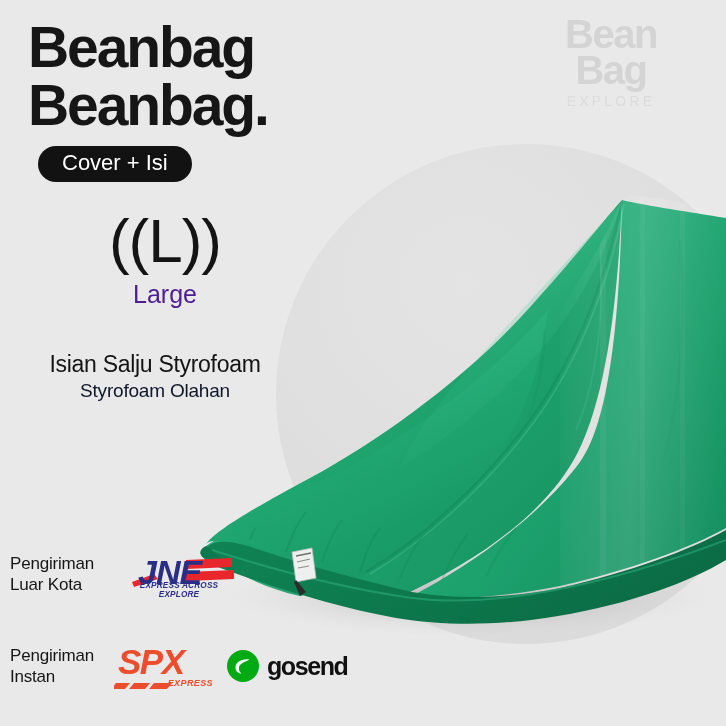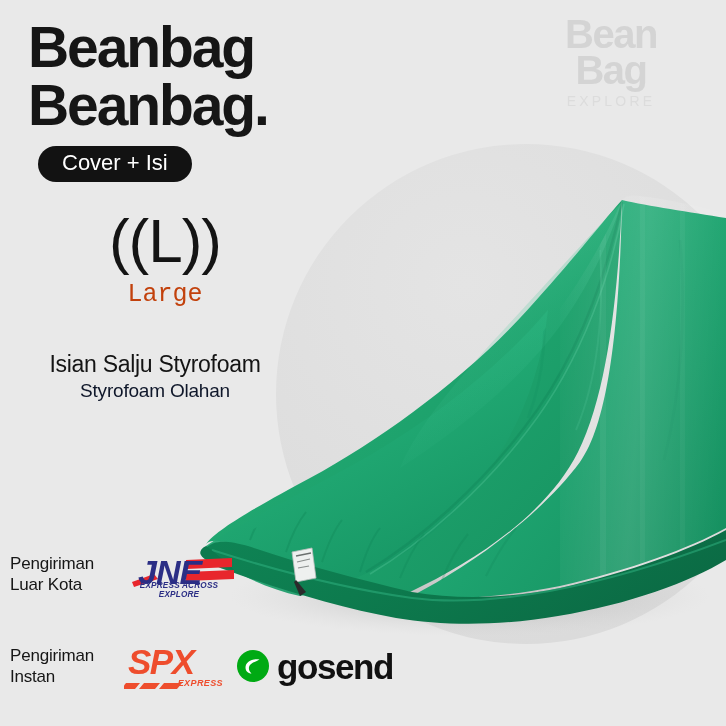--- a/index.html
+++ b/index.html
@@ -102,23 +102,22 @@
     font-weight: 300;
     color: #141414;
     letter-spacing: -1px;
     line-height: 1;
   }
   .size-label {
     display: block;
     margin-top: 10px;
     font-size: 25px;
     font-weight: normal;
-    color: #c2410c;
+    color: #4c1d95;
     line-height: 1;
-    font-family: Liberation Mono, monospace;
   }
 
   
   .filling-block {
     position: absolute;
     left: 0px;
     top: 352px;
     width: 310px;
     text-align: center;
   }
@@ -186,41 +185,40 @@
     font-style: italic;
     color: #2b2e85;
     letter-spacing: 0.2px;
   }
 
   
   .spx-logo {
     position: relative;
     width: 100px;
     height: 48px;
-    margin-left: 10px;
   }
   .spx-tag {
     position: absolute;
     right: 1px;
     bottom: 2px;
     font-size: 9px;
     font-weight: bold;
     font-style: italic;
     color: #ee4d2d;
     letter-spacing: 0.4px;
   }
 
   
   .gosend-logo {
     display: flex;
     align-items: center;
     margin-left: 12px;
   }
   .gosend-text {
-    font-size: 35px;
+    font-size: 25px;
     font-weight: bold;
     color: #111111;
     letter-spacing: -1.4px;
     margin-left: 7px;
     line-height: 1;
   }
 </style>
 </head>
 <body>
 

